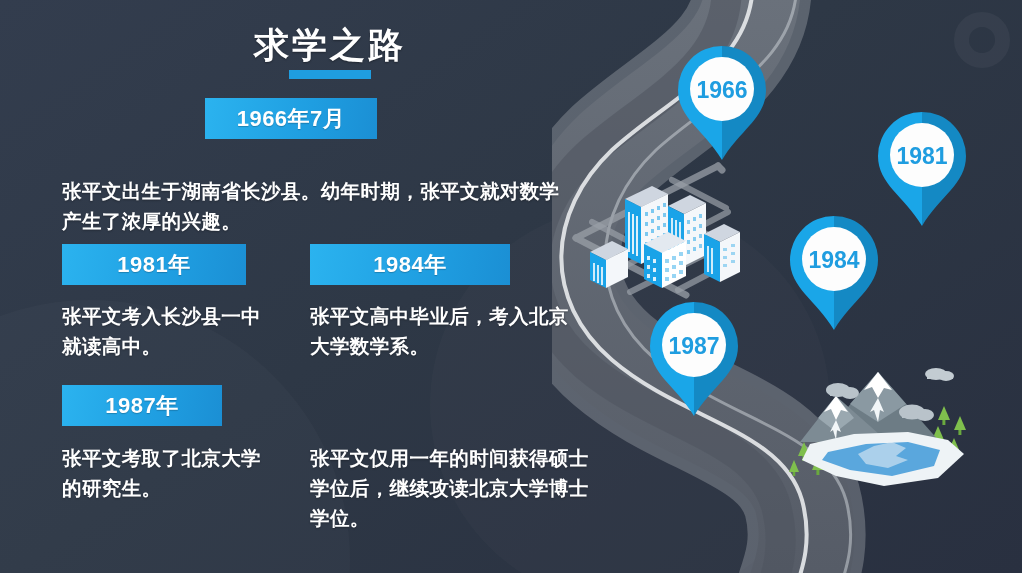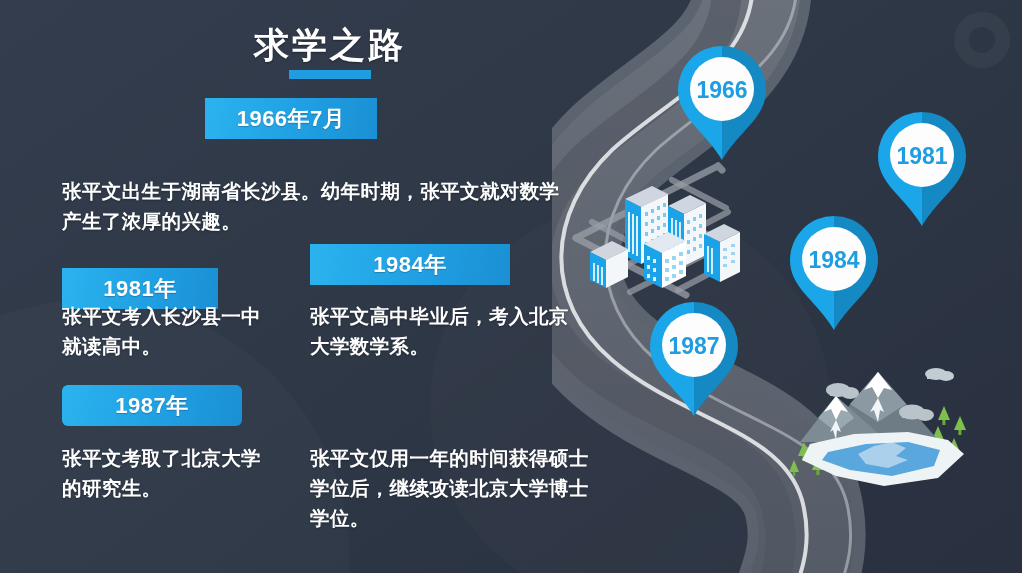--- a/index.html
+++ b/index.html
@@ -113,27 +113,27 @@
     font-weight: bold;
     line-height: 30px;
     letter-spacing: 0.4px;
     text-shadow: 0 1px 2px rgba(0,0,0,0.3);
   }
 
   
   #badge-1966 { left: 205px; top: 98px; width: 172px; }
   #para-1966  { left: 62px;  top: 160px; width: 500px; margin-top: 16px; }
 
-  #badge-1981 { left: 62px;  top: 244px; width: 156px; margin-top: 24px; }
+  #badge-1981 { left: 62px;  top: 244px; width: 184px; }
   #para-1981  { left: 62px;  top: 301px; width: 215px; }
 
   #badge-1984 { left: 310px; top: 244px; width: 200px; }
   #para-1984  { left: 310px; top: 301px; width: 265px; }
 
-  #badge-1987 { left: 62px;  top: 385px; width: 180px; border-radius: 6px; }
+  #badge-1987 { left: 62px;  top: 385px; width: 160px; }
   #para-1987  { left: 62px;  top: 443px; width: 215px; }
 
   #badge-1988 { left: 310px; top: 385px; width: 200px; }
   #para-1988  { left: 310px; top: 443px; width: 290px; }
 
   
   .pin {
     position: absolute;
     width: 96px;
     height: 120px;

